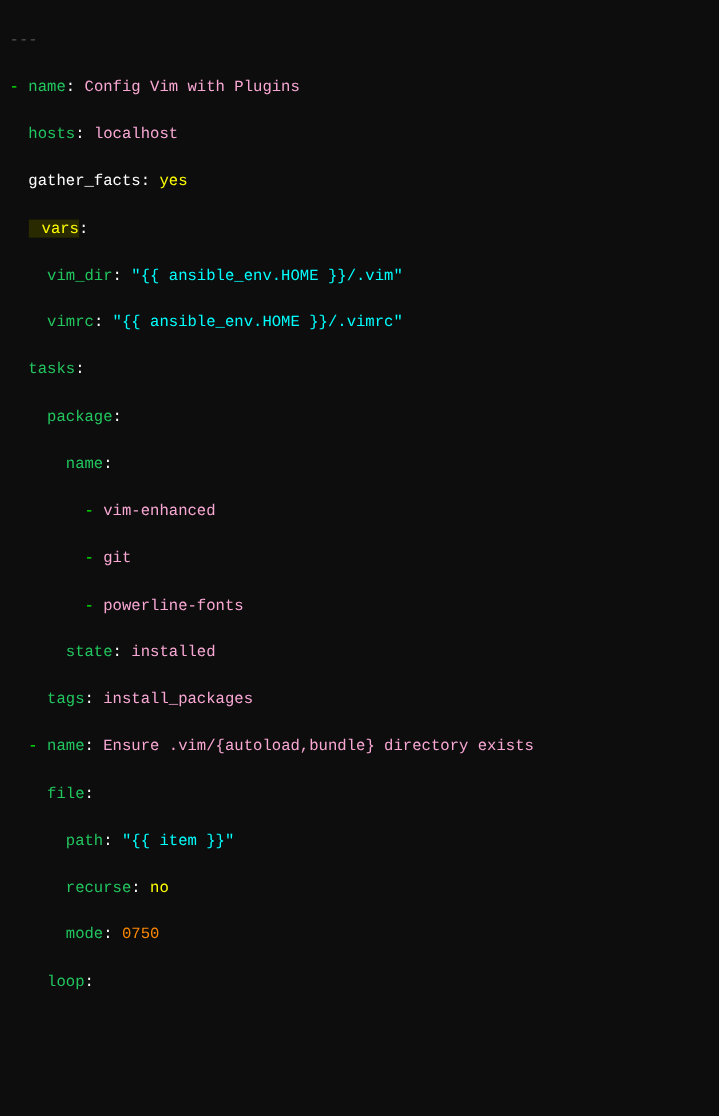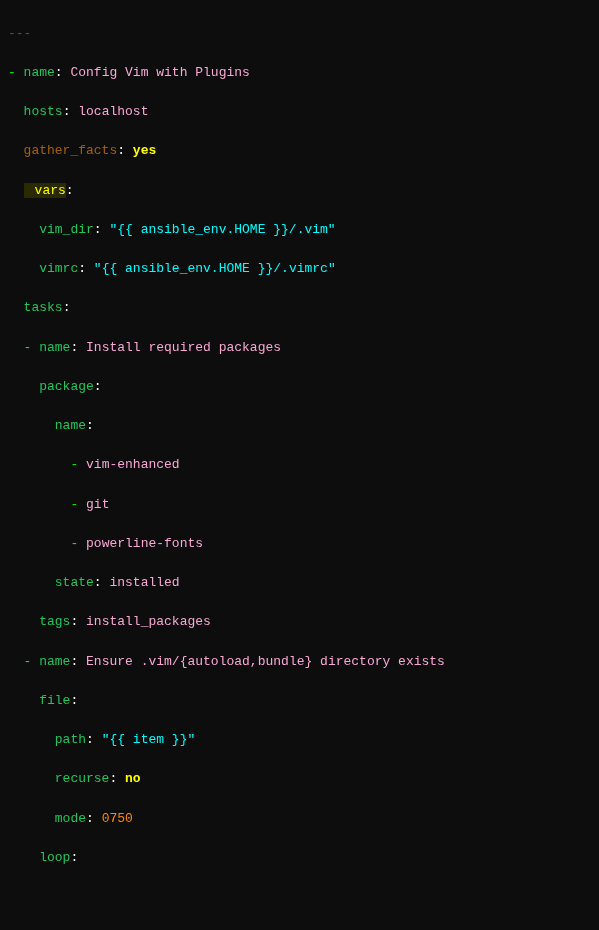--- a/index.html
+++ b/index.html
@@ -29,40 +29,39 @@
       display: block;
       line-height: 1.52;
     }
 
     
     .c-white { color: #ffffff; }
 
     .dash { color: #00ff00; }
     .key { color: #22c55e; }
     .val-str { color: #00ffff; }
-    .val-bool { color: #ffff00; font-weight: bold; }
+    .val-bool { color: #ffff00; }
     .val-num { color: #ff8800; }
     .val-plain { color: #f9a8d4; }
     .comment-dashes { color: #555555; }
-    .highlight-gather { color: #a16207; }
+    .highlight-gather { color: #ffffff; }
     .highlight-vars { background-color: #2a2a00; color: #ffff00; padding-left: 11px; }
   </style>
 </head>
 <body>
 
 <div class="code-block">
 <span class="line"><span class="comment-dashes">---</span></span>
 <span class="line"><span class="dash">- </span><span class="key">name</span><span class="c-white">: </span><span class="val-plain">Config Vim with Plugins</span></span>
 <span class="line">  <span class="key">hosts</span><span class="c-white">: </span><span class="val-plain">localhost</span></span>
 <span class="line">  <span class="highlight-gather">gather_facts</span><span class="c-white">: </span><span class="val-bool">yes</span></span>
 <span class="line">  <span class="highlight-vars">vars</span><span class="c-white">:</span></span>
 <span class="line">    <span class="key">vim_dir</span><span class="c-white">: </span><span class="val-str">"{{ ansible_env.HOME }}/.vim"</span></span>
 <span class="line">    <span class="key">vimrc</span><span class="c-white">: </span><span class="val-str">"{{ ansible_env.HOME }}/.vimrc"</span></span>
 <span class="line">  <span class="key">tasks</span><span class="c-white">:</span></span>
-<span class="line">  <span class="dash">- </span><span class="key">name</span><span class="c-white">: </span><span class="val-plain">Install required packages</span></span>
 <span class="line">    <span class="key">package</span><span class="c-white">:</span></span>
 <span class="line">      <span class="key">name</span><span class="c-white">:</span></span>
 <span class="line">        <span class="dash">- </span><span class="val-plain">vim-enhanced</span></span>
 <span class="line">        <span class="dash">- </span><span class="val-plain">git</span></span>
 <span class="line">        <span class="dash">- </span><span class="val-plain">powerline-fonts</span></span>
 <span class="line">      <span class="key">state</span><span class="c-white">: </span><span class="val-plain">installed</span></span>
 <span class="line">    <span class="key">tags</span><span class="c-white">: </span><span class="val-plain">install_packages</span></span>
 <span class="line">  <span class="dash">- </span><span class="key">name</span><span class="c-white">: </span><span class="val-plain">Ensure .vim/{autoload,bundle} directory exists</span></span>
 <span class="line">    <span class="key">file</span><span class="c-white">:</span></span>
 <span class="line">      <span class="key">path</span><span class="c-white">: </span><span class="val-str">"{{ item }}"</span></span>

